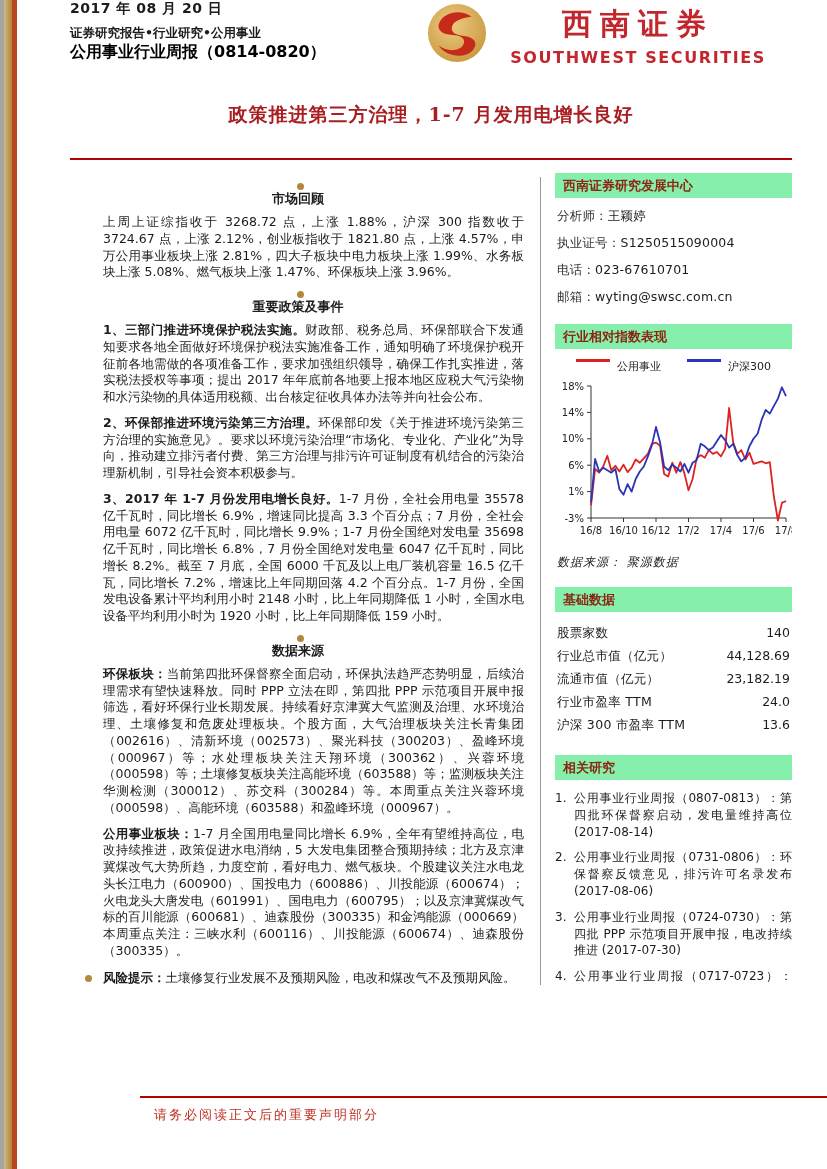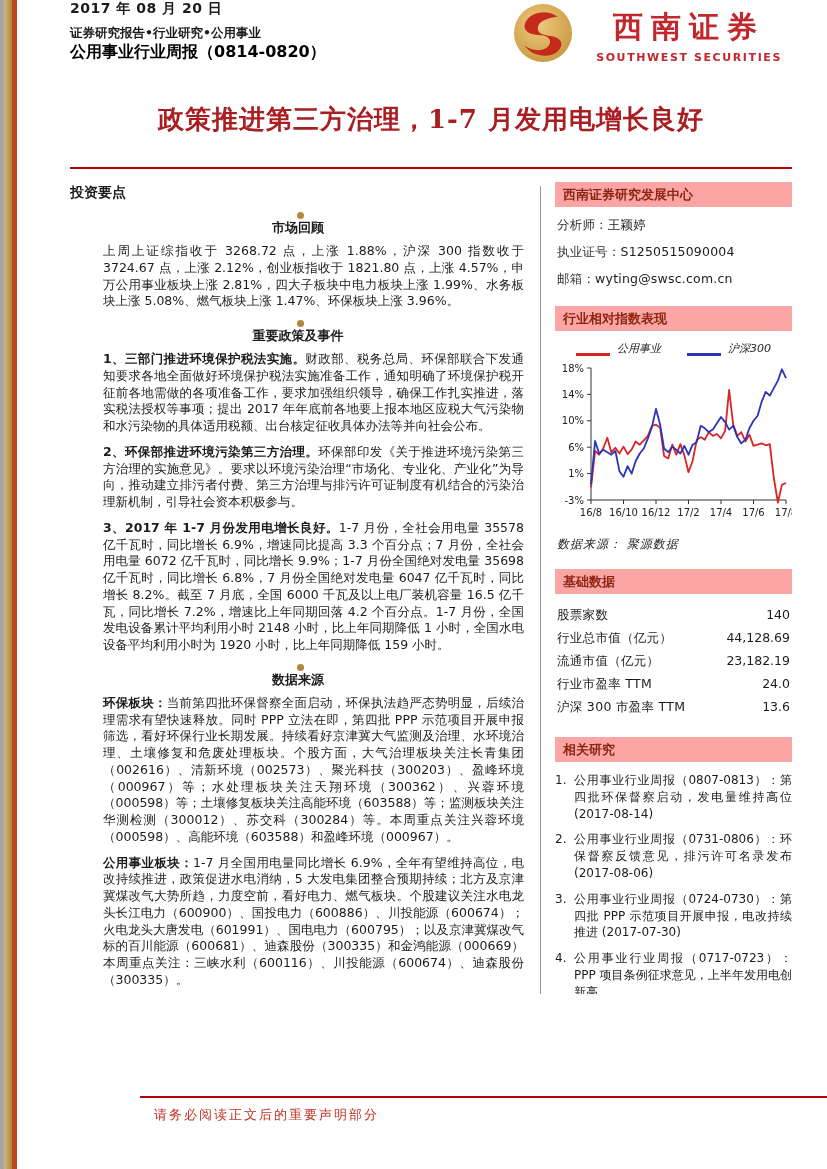--- a/index.html
+++ b/index.html
@@ -12,28 +12,28 @@
              background:linear-gradient(to right,#cdb88d,#b1852f);}
   .edge-red{position:absolute;left:12px;top:0;width:5px;height:100%;background:#bc4520;}
 
   .content{position:absolute;left:70px;top:0;width:722px;height:100%;}
 
   
   .header-row{display:flex;justify-content:space-between;align-items:flex-start;}
   .hdr-date{font-size:14px;font-weight:bold;letter-spacing:.5px;}
   .hdr-cat{font-size:12.5px;font-weight:bold;margin-top:7px;}
   .hdr-series{font-size:16px;font-weight:bold;color:#000000;margin-top:0;}
-  .logo{display:flex;align-items:center;gap:22px;margin-right:10px;margin-top:2px;}
+  .logo{display:flex;align-items:center;gap:22px;margin-right:26px;margin-top:2px;}
   .logo-text{display:flex;flex-direction:column;align-items:center;}
   .logo-cn{font-size:30px;font-weight:bold;color:#c1272d;letter-spacing:8px;
            font-family:"DejaVu Serif","Liberation Serif",serif;white-space:nowrap;}
-  .logo-en{font-size:11px;font-weight:bold;color:#c1272d;letter-spacing:1.6px;margin-top:3px;white-space:nowrap;}
-
-  
-  .main-title{margin:34px 0 0 0;text-align:center;font-size:26px;font-weight:bold;color:#a81e22;
+  .logo-en{font-size:16px;font-weight:bold;color:#c1272d;letter-spacing:1.6px;margin-top:3px;white-space:nowrap;}
+
+  
+  .main-title{margin:34px 0 0 0;text-align:center;font-size:19px;font-weight:bold;color:#a81e22;
               font-family:"DejaVu Serif","Liberation Serif",serif;letter-spacing:1px;}
   .title-rule{height:2px;background:#b30000;margin-top:30px;}
 
   
   .columns{display:flex;margin-top:13px;height:812px;overflow:hidden;}
   .left-col{width:470px;padding-right:14px;}
   .divider{width:1px;background:#9a9a9a;margin-top:4px;}
   .right-col{width:237px;margin-left:14px;}
 
   
@@ -41,29 +41,29 @@
   .sec-head{display:flex;align-items:center;margin:10px 0 6px 0;flex-direction:column;}
   .dot{width:7px;height:7px;border-radius:50%;background:#b5873e;margin:0 11px 0 15px;flex:none;}
   .sec-title{font-size:13px;font-weight:bold;}
   .sec-body{margin-left:33px;margin-right:2px;}
   .para{font-size:12.5px;line-height:1.34;text-align:justify;margin:0 0 9px 0;}
   .lead{font-weight:bold;}
   .risk-row{display:flex;align-items:flex-start;margin-top:10px;}
   .risk-text{font-size:12.5px;line-height:1.34;text-align:justify;}
 
   
-  .side-bar{background:#fca5a5;color:#8c2512;font-size:13px;font-weight:bold;
+  .side-bar{background:#86efac;color:#8c2512;font-size:13px;font-weight:bold;
             padding:4px 8px 3px 8px;margin-bottom:10px;}
   .analyst{margin:4px 2px 18px 2px;}
   .an-row{font-size:12.5px;margin-bottom:10px;letter-spacing:.2px;}
   .an-label{color:#333;}
   
   .chart-wrap{margin-bottom:6px;}
   .legend{display:flex;justify-content:center;gap:26px;align-items:center;margin:8px 0 2px 0;}
-  .leg-item{display:flex;align-items:flex-end;gap:7px;font-size:11px;font-style:italic;}
+  .leg-item{display:flex;align-items:flex-start;gap:7px;font-size:11px;}
   .leg-line{width:34px;height:3px;}
   .chart-source{font-size:12px;color:#222;font-style:italic;margin:6px 0 16px 2px;letter-spacing:1px;}
   
   .bd-table{margin:2px 2px 18px 2px;}
   .bd-row{display:flex;justify-content:space-between;font-size:12.5px;padding:3px 0;}
   .bd-label{letter-spacing:.3px;}
   .bd-value{}
   
   .rel-list{margin-top:4px;}
   .rel-item{display:flex;font-size:12px;line-height:1.4;margin-bottom:9px;}
@@ -111,21 +111,20 @@
         </span>
       </div>
     </div>
 
     <h1 class="main-title">政策推进第三方治理，1-7 月发用电增长良好</h1>
     <div class="title-rule"></div>
 
     <div class="columns">
 
       <div class="left-col">
-        <div class="hl-heading">投资要点</div>
 
         <div class="sec-head">
           <span class="dot"></span>
           <span class="sec-title">市场回顾</span>
         </div>
         <div class="sec-body">
           <p class="para">上周上证综指收于 3268.72 点，上涨 1.88%，沪深 300 指数收于 3724.67 点，上涨 2.12%，创业板指收于 1821.80 点，上涨 4.57%，申万公用事业板块上涨 2.81%，四大子板块中电力板块上涨 1.99%、水务板块上涨 5.08%、燃气板块上涨 1.47%、环保板块上涨 3.96%。</p>
         </div>
 
         <div class="sec-head">
@@ -154,20 +153,21 @@
       </div>
 
       <div class="divider"></div>
 
       <div class="right-col">
 
         <div class="side-bar">西南证券研究发展中心</div>
         <div class="analyst">
           <div class="an-row"><span class="an-label">分析师：</span><span>王颖婷</span></div>
           <div class="an-row"><span class="an-label">执业证号：</span><span>S1250515090004</span></div>
+          <div class="an-row"><span class="an-label">电话：</span><span>023-67610701</span></div>
           <div class="an-row"><span class="an-label">邮箱：</span><span>wyting@swsc.com.cn</span></div>
         </div>
 
         <div class="side-bar">行业相对指数表现</div>
         <div class="chart-wrap">
           <div class="legend">
             <span class="leg-item">
               <span class="leg-line" id="leg0" style="background: rgb(221, 34, 34);"></span>
               <span>公用事业</span>
             </span>

